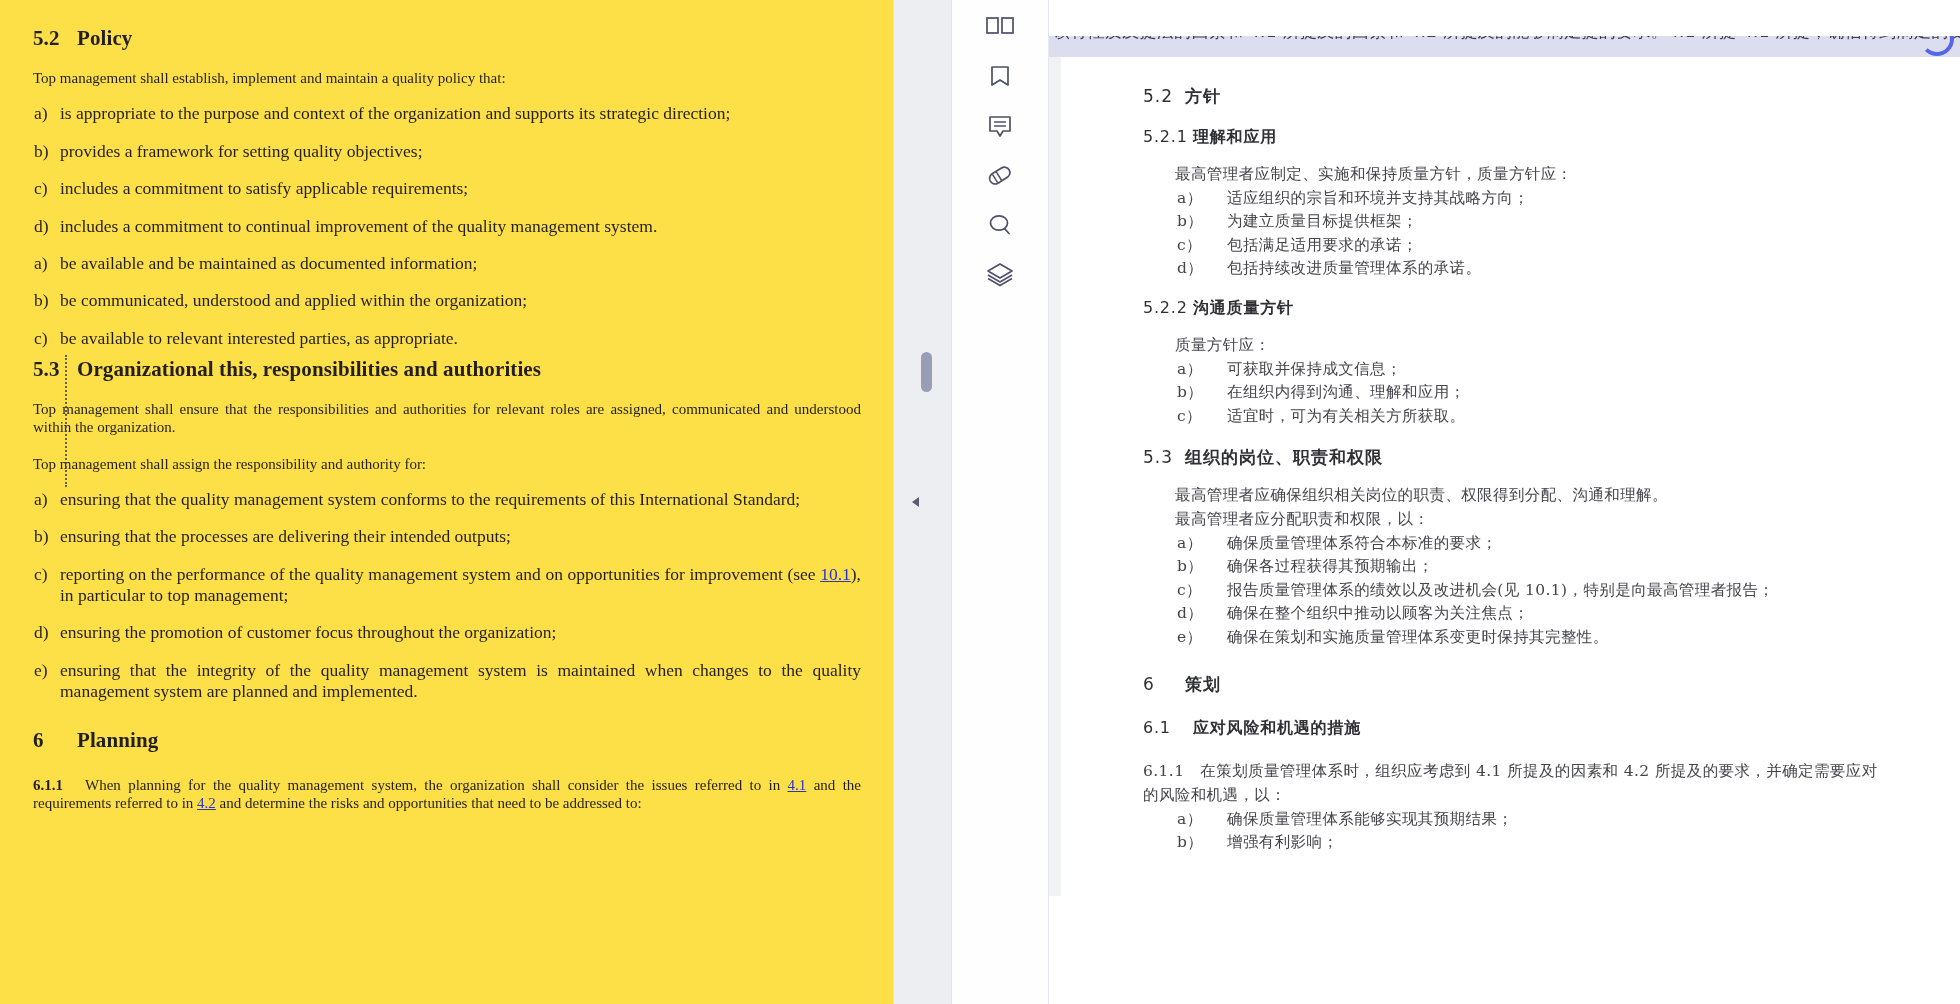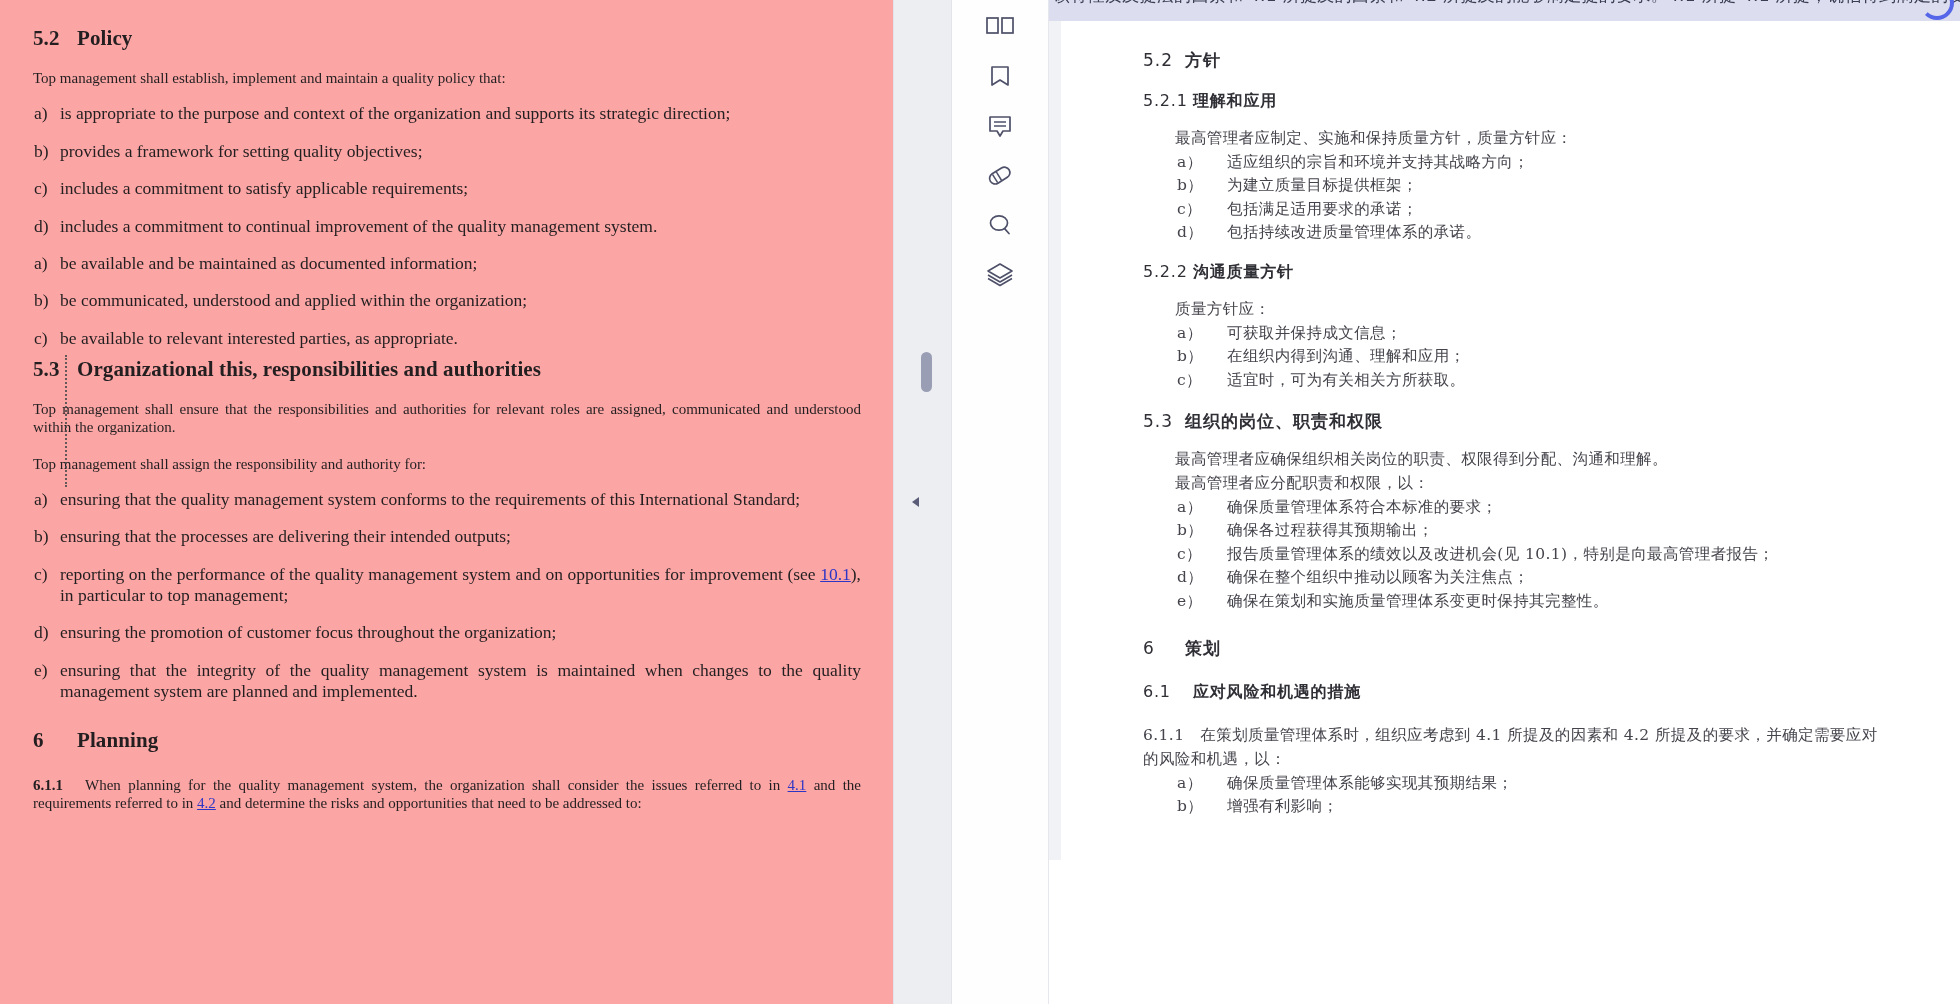--- a/index.html
+++ b/index.html
@@ -8,21 +8,21 @@
     overflow: hidden;
     background: #ffffff;
     font-family: "Liberation Serif", serif;
   }
   .app { position: relative; width: 1960px; height: 1004px; display: flex; }
 
   
   .left-pane {
     position: relative;
     width: 893px; height: 1004px;
-    background: #fca5a5;
+    background: #fde047;
     overflow: hidden;
     flex: 0 0 893px;
   }
   .doc-en {
     position: absolute;
     left: 0; top: 0;
     width: 893px;
     padding: 18px 32px 0 33px;
     font-family: "Liberation Serif", serif;
     color: #231f20;
@@ -107,20 +107,21 @@
   .collapse-left { left: 14px; }
   .collapse-right { right: -18px; }
 
   
   .right-pane {
     position: relative;
     flex: 1;
     height: 860px;
     background: #f1f2f6;
     overflow: hidden;
+    margin-top: 36px;
   }
   .cn-topbar {
     position: absolute;
     left: 0; top: 0; right: 0;
     height: 21px;
     background: #dcdef0;
     overflow: hidden;
   }
   .cn-topbar .clip {
     position: absolute;

